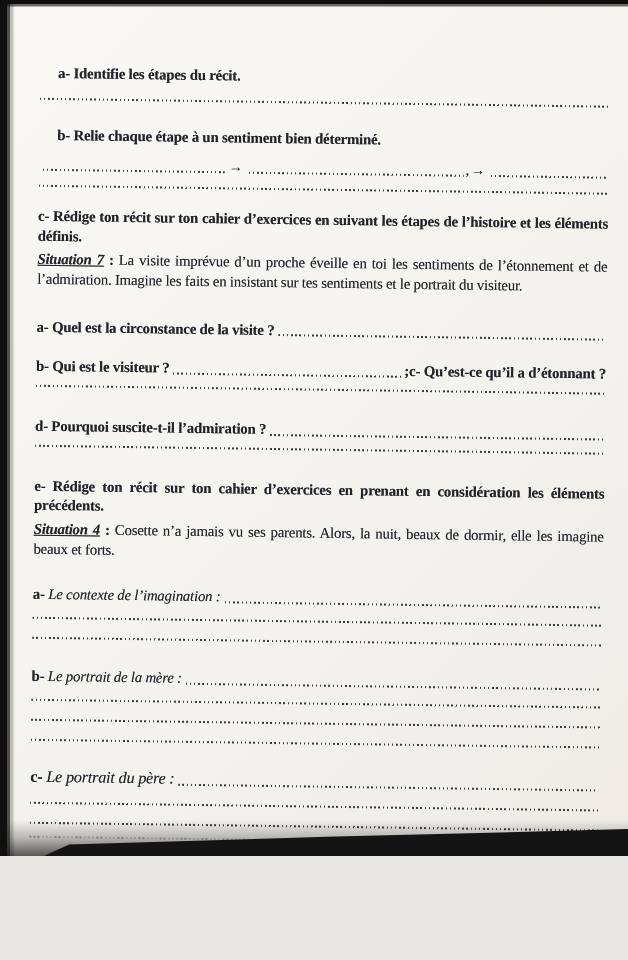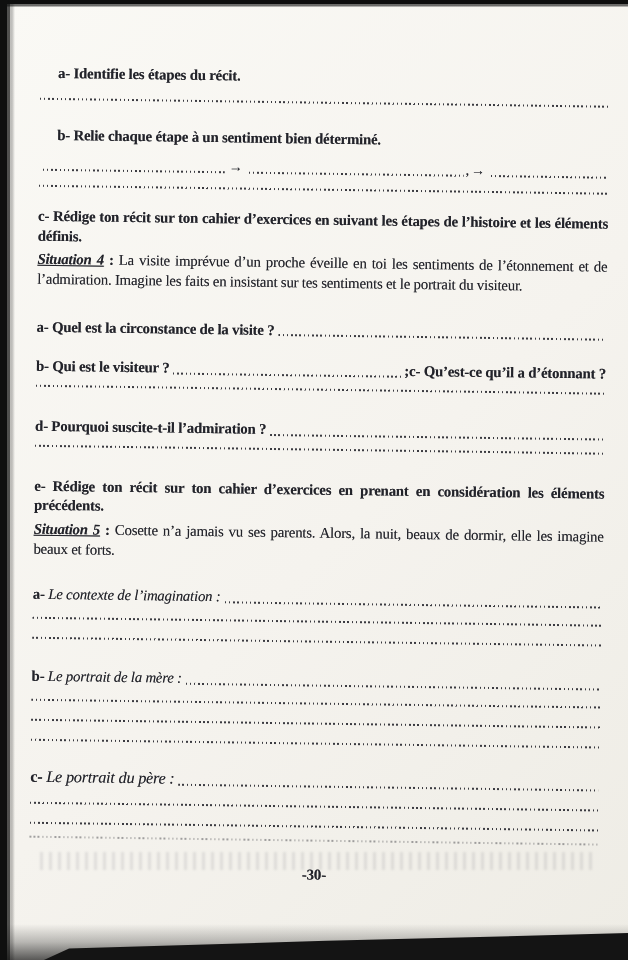--- a/index.html
+++ b/index.html
@@ -2,21 +2,21 @@
 <html><head>
 <meta charset="utf-8">
 <style>
   * { margin:0; padding:0; box-sizing:border-box; }
   html,body { width:628px; height:960px; }
   body {
     font-family:"Liberation Serif", serif;
     background:#e9e7e2;
   }
   .page {
-    position:relative; width:628px; height:960px; overflow:hidden;
+    position:relative; width:628px; height:856px; overflow:hidden;
     background:linear-gradient(135deg,#faf9f5 0%,#f5f3ee 55%,#eeece5 100%);
     color:#22232a;
   }
   
   .scan-top{position:absolute;top:0;left:0;right:0;height:7px;z-index:6;
     background:linear-gradient(to bottom,#0d0d0d 0 4px,rgba(13,13,13,.6) 4px 6px,rgba(13,13,13,0) 7px);}
   .scan-left{position:absolute;top:0;left:0;bottom:0;width:15px;z-index:6;
     background:linear-gradient(to right,#0f0f0f 0 7px,rgba(15,15,15,.72) 7px 10px,rgba(15,15,15,.25) 10px 12px,rgba(15,15,15,0) 15px);}
   .scan-bottom-gray{position:absolute;left:0;right:0;bottom:0;height:36px;z-index:4;
     background:linear-gradient(to bottom,rgba(45,45,45,0) 0%,rgba(45,45,45,.30) 50%,rgba(28,28,28,.72) 100%);}
@@ -67,21 +67,21 @@
       <span class="dots" style="flex-grow:2.6"></span>
       <span>,</span>
       <span class="arrow">→</span>
       <span class="dots" style="flex-grow:1.4"></span>
     </div>
     <div class="dotline mt10"></div>
 
     <p class="b just mt20">c- Rédige ton récit sur ton cahier d’exercices en suivant les étapes de l’histoire et les éléments définis.</p>
 
     <p class="just mt4">
-      <span class="b i u">Situation 4</span><span class="b"> :</span>
+      <span class="b i u">Situation 7</span><span class="b"> :</span>
       <span>La visite imprévue d’un proche éveille en toi les sentiments de l’étonnement et de l’admiration. Imagine les faits en insistant sur tes sentiments et le portrait du visiteur.</span>
     </p>
 
     <div class="row mt28">
       <span class="b">a- Quel est la circonstance de la visite ?</span>
       <span class="dots"></span>
     </div>
 
     <div class="row mt20">
       <span class="b">b- Qui est le visiteur ?</span>
@@ -93,21 +93,21 @@
 
     <div class="row mt30">
       <span class="b">d- Pourquoi suscite-t-il l’admiration ?</span>
       <span class="dots"></span>
     </div>
     <div class="dotline mt8"></div>
 
     <p class="b just mt30">e- Rédige ton récit sur ton cahier d’exercices en prenant en considération les éléments précédents.</p>
 
     <p class="just mt4">
-      <span class="b i u">Situation 5</span><span class="b"> :</span>
+      <span class="b i u">Situation 4</span><span class="b"> :</span>
       <span>Cosette n’a jamais vu ses parents. Alors, la nuit, beaux de dormir, elle les imagine beaux et forts.</span>
     </p>
 
     <div class="row mt26">
       <span class="b">a-</span>&nbsp;
       <span class="i">Le contexte de l’imagination :</span>
       <span class="dots"></span>
     </div>
     <div class="dotline mt12"></div>
     <div class="dotline mt18"></div>

